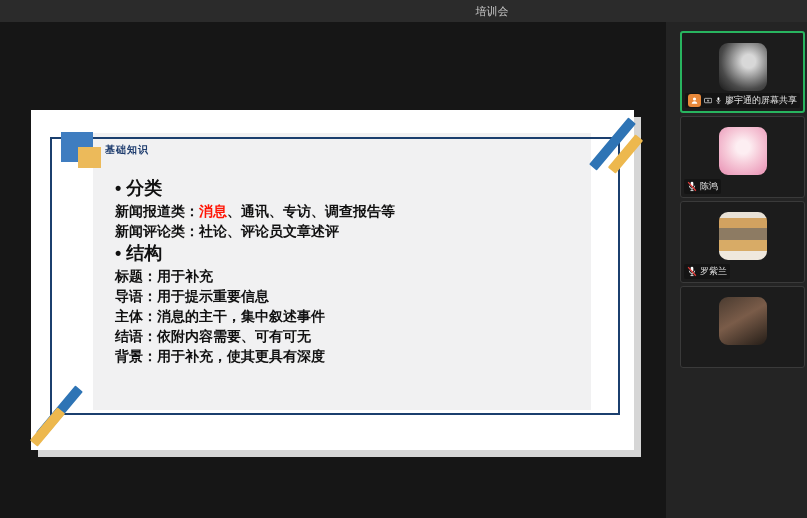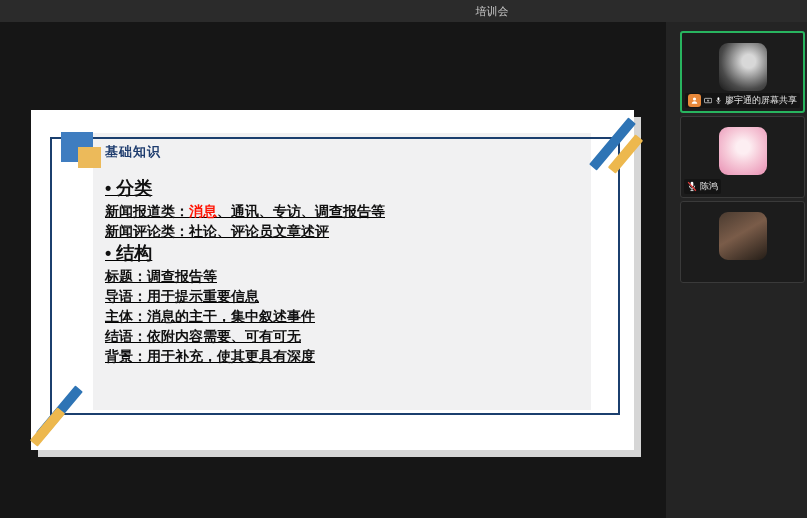--- a/index.html
+++ b/index.html
@@ -17,23 +17,23 @@
 
   
   .slide { position:absolute; left:31px; top:88px; width:603px; height:340px;
            background:#ffffff; box-shadow:7px 7px 0 0 #d6d6d6; }
   .slide-panel { position:absolute; left:62px; top:23px; width:498px; height:277px;
                  background:#f1f1f2; }
   .slide-frame { position:absolute; left:19px; top:27px; width:570px; height:278px;
                  border:2px solid #1b3f6e; }
   .sq-blue   { position:absolute; left:30px; top:22px; width:32px; height:30px; background:#3f7dc0; }
   .sq-yellow { position:absolute; left:47px; top:37px; width:23px; height:21px; background:#ecba5a; }
-  .slide-title { position:absolute; left:74px; top:33px; font-size:13px; font-weight:700;
+  .slide-title { position:absolute; left:74px; top:33px; font-size:10px; font-weight:700;
                  color:#1e3c6e; letter-spacing:1px; }
-  .slide-lines { position:absolute; left:74px; top:66px; white-space:nowrap;text-decoration:underline; }
+  .slide-lines { position:absolute; left:84px; top:66px; white-space:nowrap; }
   .line { color:#111; font-weight:700; }
   .line.heading { font-size:18px; line-height:25px; }
   .line.body    { font-size:14px; line-height:20px; }
 
   .stripe { position:absolute; height:10px; border-radius:1px; transform:rotate(-50deg); }
   .tr-blue   { width:61px; left:551px; top:29px;  background:#2e74b5; }
   .tr-yellow { width:43px; left:573px; top:39px;  background:#edb84e; }
   .bl-blue   { width:61px; left:-2px;  top:297px; background:#2e74b5; }
   .bl-yellow { width:43px; left:-5px;  top:312px; background:#edb84e; }
 
@@ -72,21 +72,21 @@
       <div class="slide-panel"></div>
       <div class="slide-frame"></div>
       <div class="sq-blue"></div>
       <div class="sq-yellow"></div>
       <div class="slide-title">基础知识</div>
       <div class="slide-lines">
           <div class="line heading"><span>• 分类</span></div>
           <div class="line body"><span>新闻报道类：</span><span style="color: rgb(255, 21, 5);">消息</span><span>、通讯、专访、调查报告等</span></div>
           <div class="line body"><span>新闻评论类：社论、评论员文章述评</span></div>
           <div class="line heading"><span>• 结构</span></div>
-          <div class="line body"><span>标题：调查报告等</span></div>
+          <div class="line body"><span>标题：用于补充</span></div>
           <div class="line body"><span>导语：用于提示重要信息</span></div>
           <div class="line body"><span>主体：消息的主干，集中叙述事件</span></div>
           <div class="line body"><span>结语：依附内容需要、可有可无</span></div>
           <div class="line body"><span>背景：用于补充，使其更具有深度</span></div>
         </div>
       <div class="stripe tr-blue"></div>
       <div class="stripe tr-yellow"></div>
       <div class="stripe bl-blue"></div>
       <div class="stripe bl-yellow"></div>
     </div>
@@ -122,16 +122,29 @@
             <rect x="4.4" y="0.8" width="3.2" height="5.8" rx="1.6" fill="#fff"></rect>
             <path d="M2.8 5.6a3.2 3.2 0 0 0 6.4 0" stroke="#fff" stroke-width="1" fill="none"></path>
             <line x1="6" y1="9" x2="6" y2="11" stroke="#fff" stroke-width="1"></line>
             <line x1="4.2" y1="11.4" x2="7.8" y2="11.4" stroke="#fff" stroke-width="1"></line>
             <line x1="1.4" y1="1.2" x2="10.6" y2="11.6" stroke="#e23c39" stroke-width="1.6"></line>
           </svg>
           <span class="pname">陈鸿</span>
         </div>
       </div>
       <div class="tile">
+        <div class="avatar av-cat-sandwich"></div>
+        <div class="namebar">
+          <svg class="icon-svg" width="10" height="11" viewBox="0 0 12 13">
+            <rect x="4.4" y="0.8" width="3.2" height="5.8" rx="1.6" fill="#fff"></rect>
+            <path d="M2.8 5.6a3.2 3.2 0 0 0 6.4 0" stroke="#fff" stroke-width="1" fill="none"></path>
+            <line x1="6" y1="9" x2="6" y2="11" stroke="#fff" stroke-width="1"></line>
+            <line x1="4.2" y1="11.4" x2="7.8" y2="11.4" stroke="#fff" stroke-width="1"></line>
+            <line x1="1.4" y1="1.2" x2="10.6" y2="11.6" stroke="#e23c39" stroke-width="1.6"></line>
+          </svg>
+          <span class="pname">罗紫兰</span>
+        </div>
+      </div>
+      <div class="tile">
         <div class="avatar av-photo-portrait"></div>
       </div>
     </div>
 </div>
 
 </body></html>

